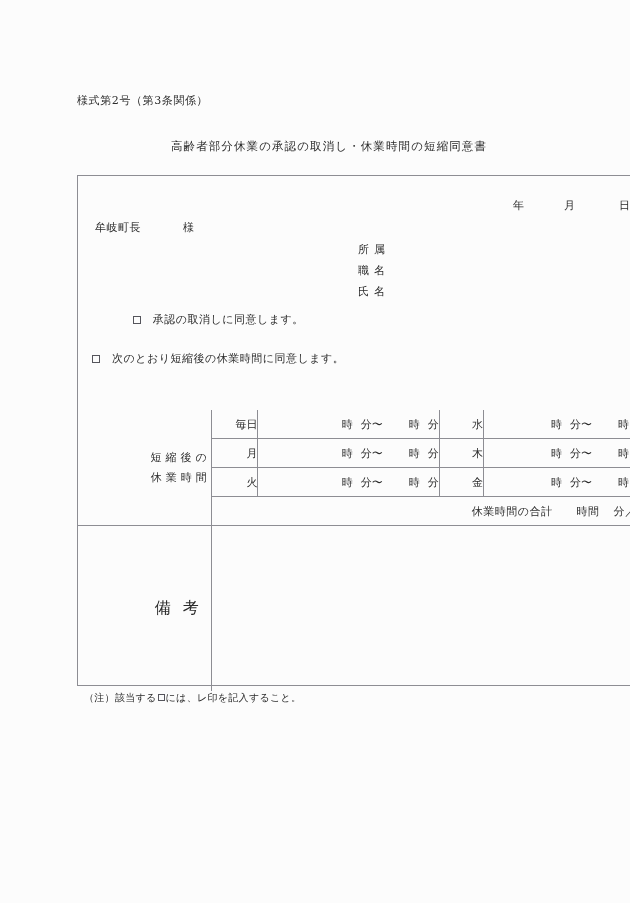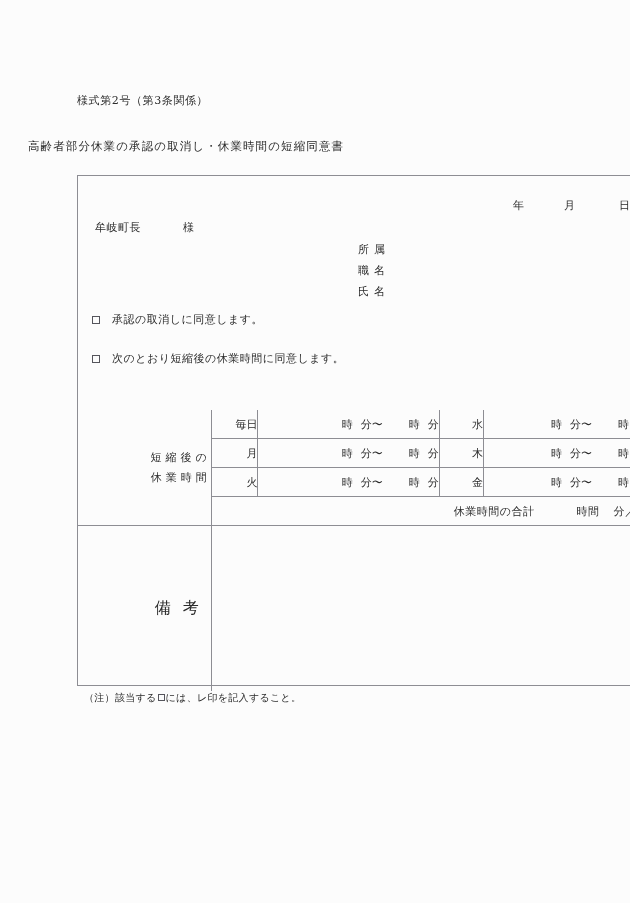--- a/index.html
+++ b/index.html
@@ -28,20 +28,21 @@
     top: 93px;
     font-size: 11px;
     letter-spacing: 0.6px;
     white-space: nowrap;
   }
   .doc-title {
     position: absolute;
     left: 0;
     top: 139px;
     width: 630px;
+    text-align: center;
     font-size: 11.5px;
     letter-spacing: 1.1px;
     white-space: nowrap;
     padding-left: 28px;
     box-sizing: border-box;
   }
 
   
   .frame {
     position: absolute;
@@ -94,20 +95,21 @@
     position: absolute;
     left: 14px;
     top: 136px;
     font-size: 11px;
   }
   .consent-item {
     display: flex;
     align-items: center;
     margin-bottom: 24px;
     white-space: nowrap;
+    justify-content: center;
   }
   .cbox {
     display: inline-block;
     width: 8px;
     height: 8px;
     border: 1px solid #55555c;
     margin-right: 12px;
     box-sizing: border-box;
   }
   .consent-text { letter-spacing: 0.5px; }
@@ -162,21 +164,21 @@
     white-space: nowrap;
   }
   .time-cell .t-h1  { margin-right: 8px; }
   .time-cell .t-m1  { margin-right: 26px; }
   .time-cell .t-h2  { margin-right: 8px; }
 
   .total-cell {
     white-space: nowrap;
     letter-spacing: 0.5px;
   }
-  .total-cell .tot-label { margin-right: 42px; }
+  .total-cell .tot-label { margin-right: 24px; }
   .total-cell .tot-hour  { margin-right: 14px; }
 
   .bikou-row td { height: 165px; }
 
   
   .footnote {
     position: absolute;
     left: 84px;
     top: 691px;
     font-size: 10px;

